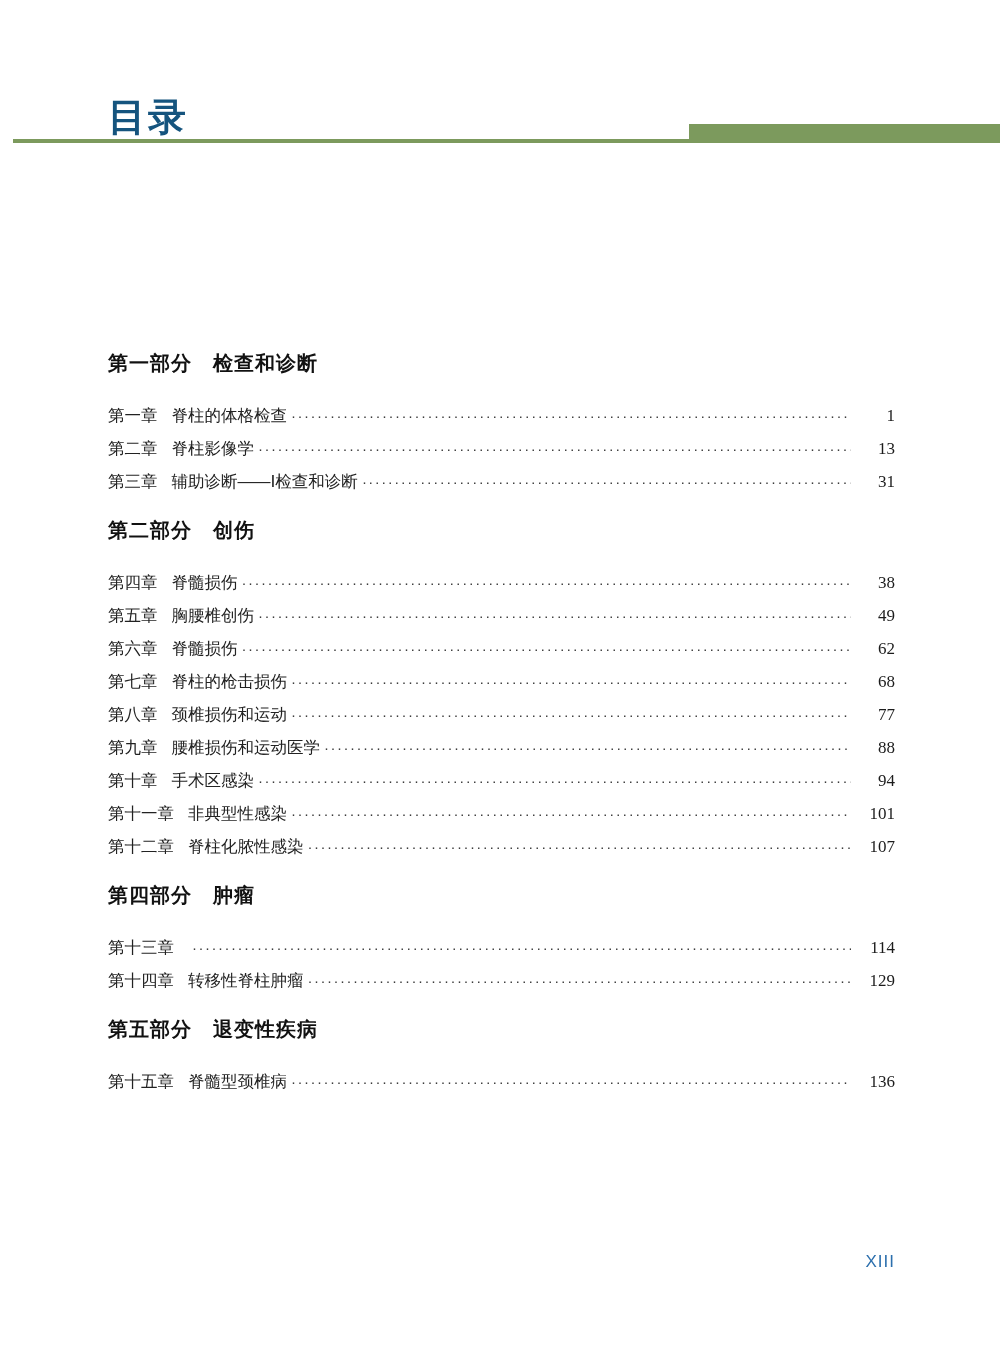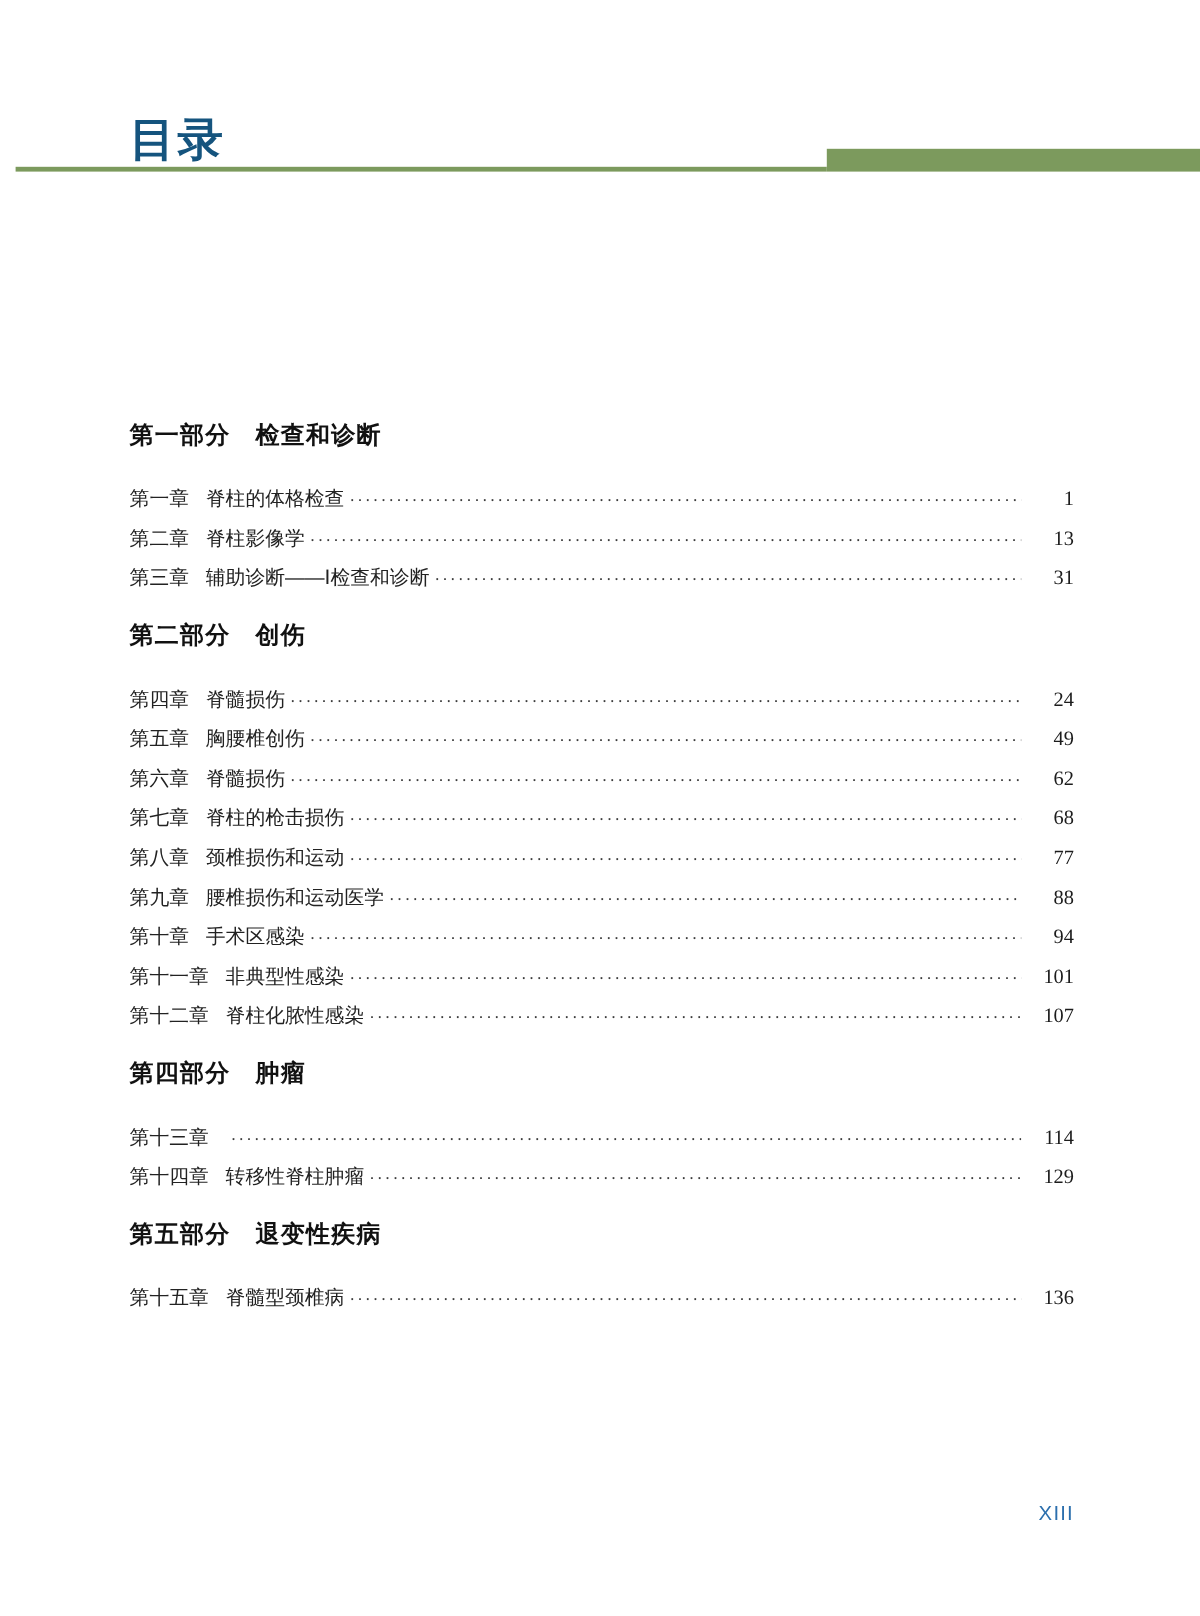--- a/index.html
+++ b/index.html
@@ -89,21 +89,21 @@
       <span class="chapter-title">辅助诊断——Ⅰ检查和诊断</span>
       <span class="leader">········································································································································································································</span>
       <span class="page-num">31</span>
     </div>
 
     <h2 class="section-heading">第二部分　创伤</h2>
     <div class="toc-row">
       <span class="chapter-label">第四章</span>
       <span class="chapter-title">脊髓损伤</span>
       <span class="leader">········································································································································································································</span>
-      <span class="page-num">24</span>
+      <span class="page-num">38</span>
     </div>
     <div class="toc-row">
       <span class="chapter-label">第五章</span>
       <span class="chapter-title">胸腰椎创伤</span>
       <span class="leader">········································································································································································································</span>
       <span class="page-num">49</span>
     </div>
     <div class="toc-row">
       <span class="chapter-label">第六章</span>
       <span class="chapter-title">脊髓损伤</span>

